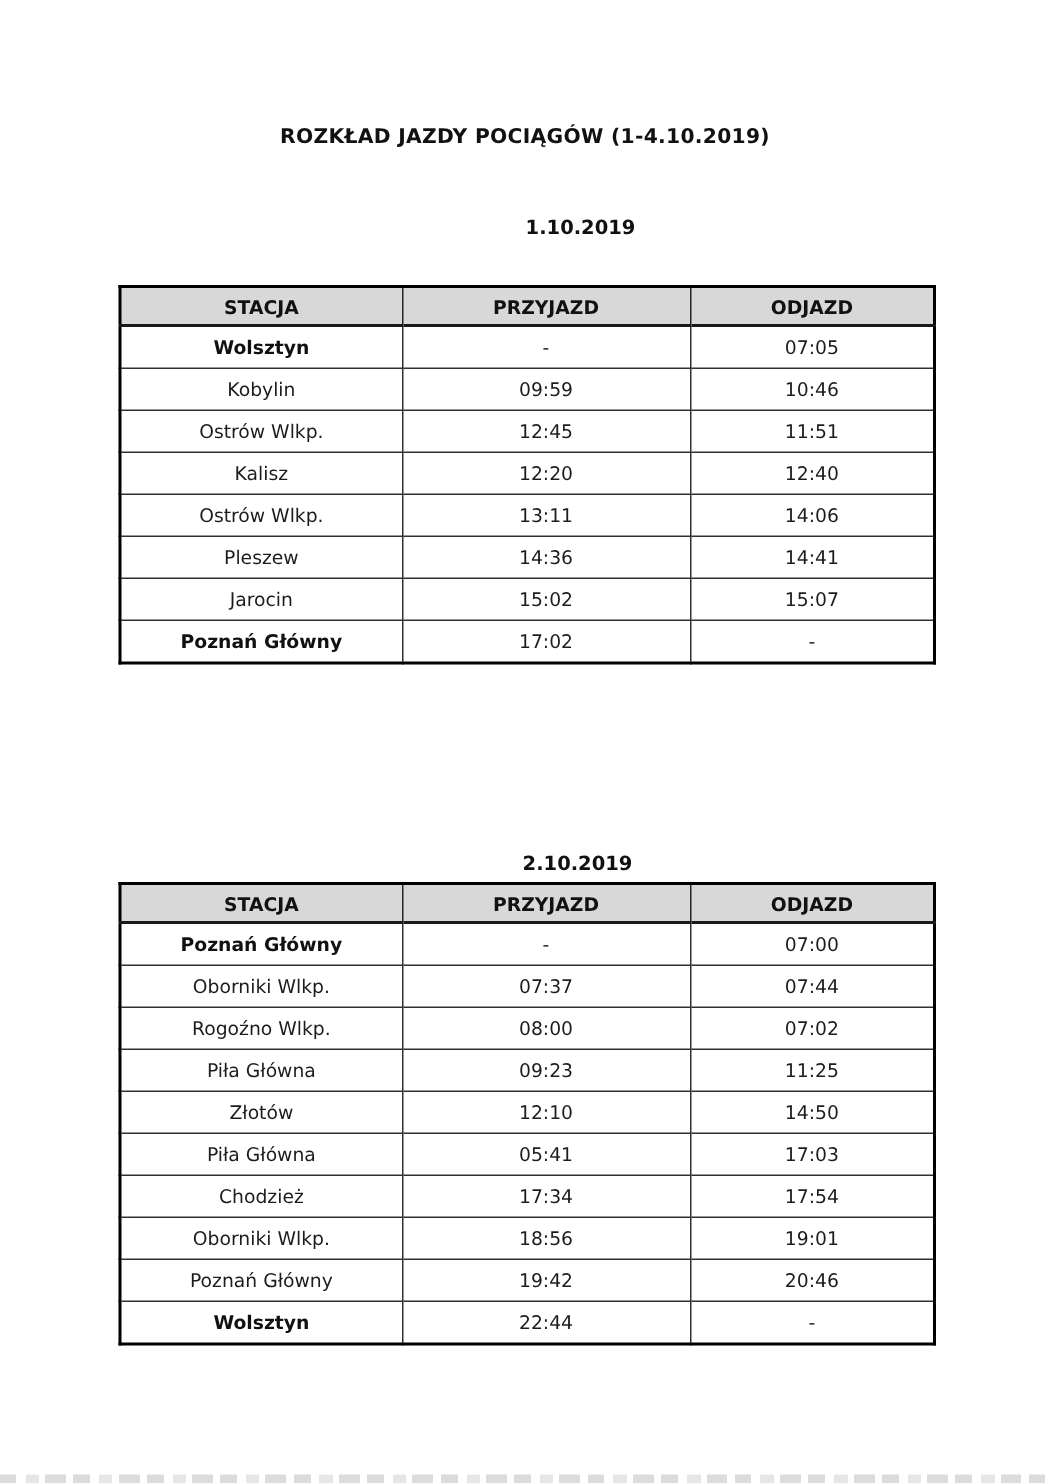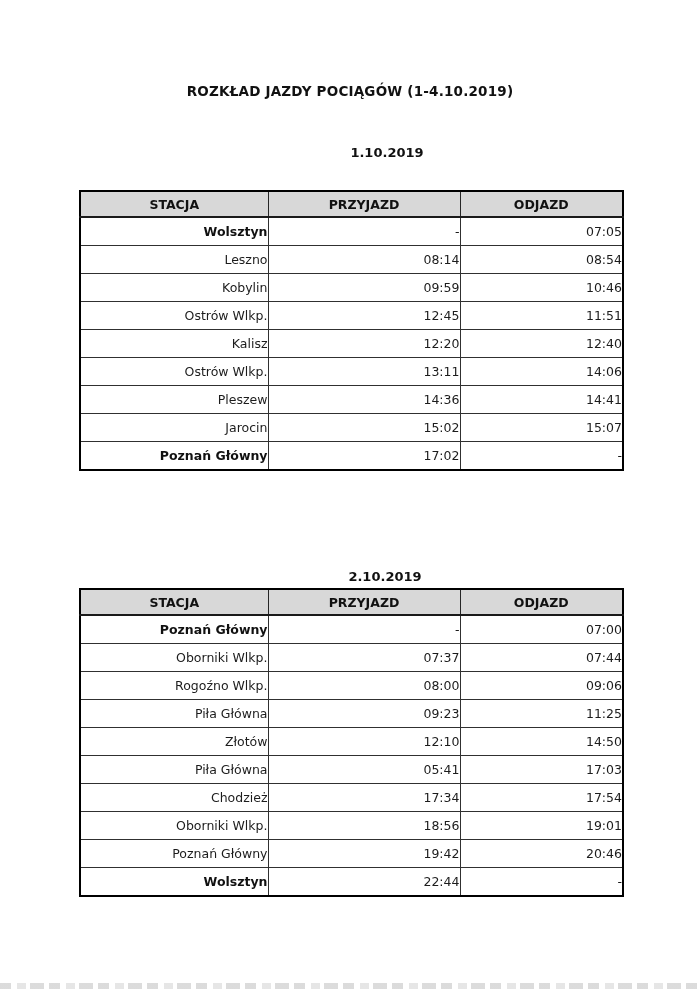--- a/index.html
+++ b/index.html
@@ -60,21 +60,21 @@
     font-weight: bold;
     text-align: center;
     color: #111;
     padding: 0;
     margin-top: 28px;
   }
   table.timetable td {
     border: 1px solid #303030;
     height: 27px;
     font-size: 12.5px;
-    text-align: right;
+    text-align: center;
     vertical-align: middle;
     padding: 0;
     color: #1c1c1c;
   }
   table.timetable td.bold { font-weight: bold; color: #111; }
 
   .bottom-artifact {
     position: absolute;
     left: 0;
     bottom: 0;
@@ -113,25 +113,20 @@
         <th>ODJAZD</th>
       </tr>
     </thead>
     <tbody>
         <tr>
           <td class="bold">Wolsztyn</td>
           <td>-</td>
           <td>07:05</td>
         </tr>
         <tr>
-          <td>Leszno</td>
-          <td>08:14</td>
-          <td>08:54</td>
-        </tr>
-        <tr>
           <td>Kobylin</td>
           <td>09:59</td>
           <td>10:46</td>
         </tr>
         <tr>
           <td>Ostrów Wlkp.</td>
           <td>12:45</td>
           <td>11:51</td>
         </tr>
         <tr>
@@ -184,21 +179,21 @@
           <td>07:00</td>
         </tr>
         <tr>
           <td>Oborniki Wlkp.</td>
           <td>07:37</td>
           <td>07:44</td>
         </tr>
         <tr>
           <td>Rogoźno Wlkp.</td>
           <td>08:00</td>
-          <td>09:06</td>
+          <td>07:02</td>
         </tr>
         <tr>
           <td>Piła Główna</td>
           <td>09:23</td>
           <td>11:25</td>
         </tr>
         <tr>
           <td>Złotów</td>
           <td>12:10</td>
           <td>14:50</td>

